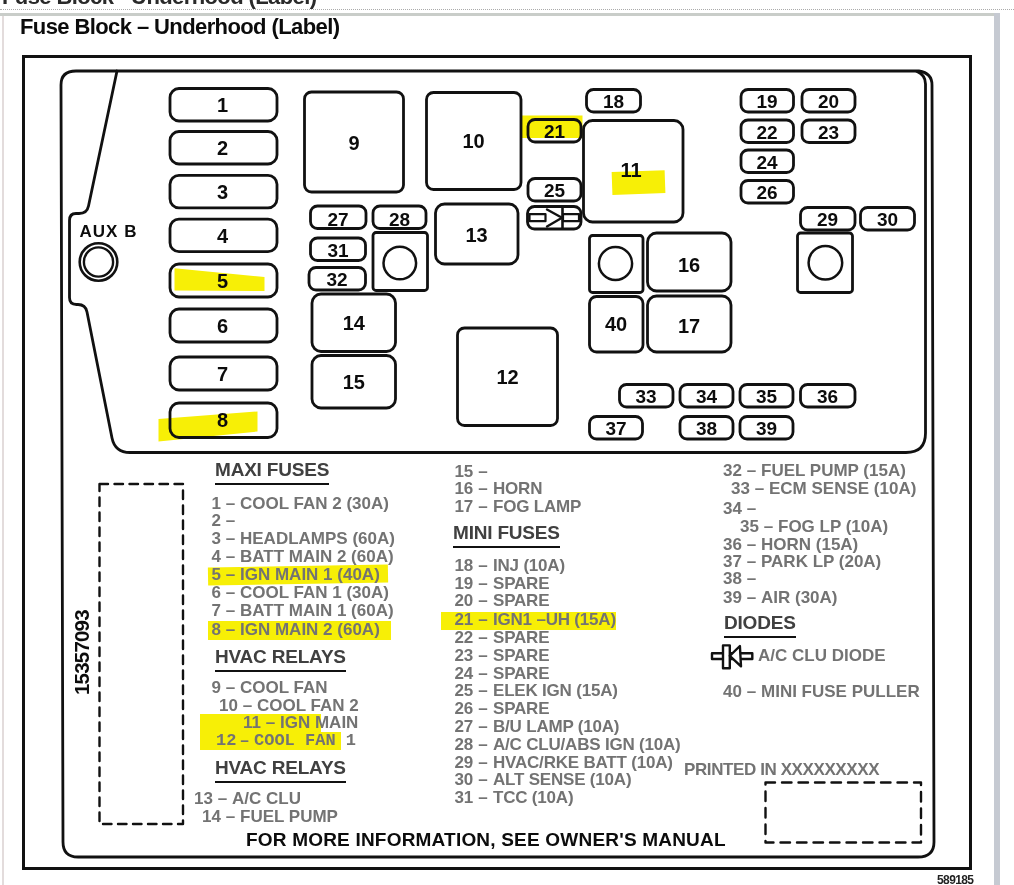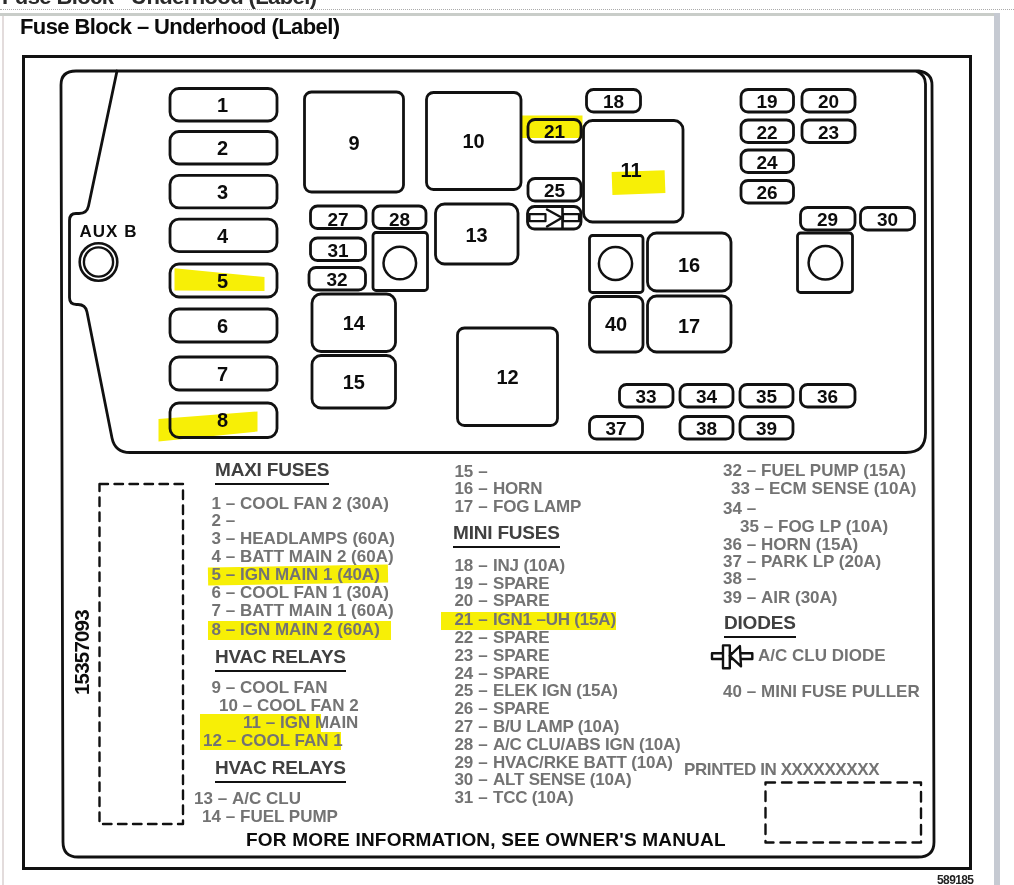--- a/index.html
+++ b/index.html
@@ -233,21 +233,21 @@
 <div class="leg c1" style="left:202px;top:619.5px;"><span class="n">8</span><span class="d">–</span>IGN MAIN 2 (60A)</div>
 
 <div class="hd" style="left:215px;top:646px;">HVAC RELAYS</div>
 
 <div class="leg c1" style="left:202px;top:678px;"><span class="n">9</span><span class="d">–</span>COOL FAN</div>
 
 <div class="leg c1" style="left:202px;top:695.5px;margin-left:17px;"><span class="n">10</span><span class="d">–</span>COOL FAN 2</div>
 
 <div class="leg c1" style="left:202px;top:713px;margin-left:40px;"><span class="n">11</span><span class="d">–</span>IGN MAIN</div>
 
-<div class="leg c1" style="left:203px;top:730.5px;"><span class="n">12</span><span class="d">–</span>COOL FAN 1</div>
+<div class="leg c1" style="left:216px;top:730.5px;font-family:Liberation Mono, monospace;"><span class="n">12</span><span class="d">–</span>COOL FAN 1</div>
 
 <div class="hd" style="left:215px;top:757px;">HVAC RELAYS</div>
 
 <div class="leg c1" style="left:194px;top:789px;"><span class="n">13</span><span class="d">–</span>A/C CLU</div>
 
 <div class="leg c1" style="left:202px;top:806.5px;"><span class="n">14</span><span class="d">–</span>FUEL PUMP</div>
 
 <div class="leg c2" style="left:452px;top:461.5px;"><span class="n">15</span><span class="d">–</span></div>
 
 <div class="leg c2" style="left:452px;top:479px;"><span class="n">16</span><span class="d">–</span>HORN</div>

